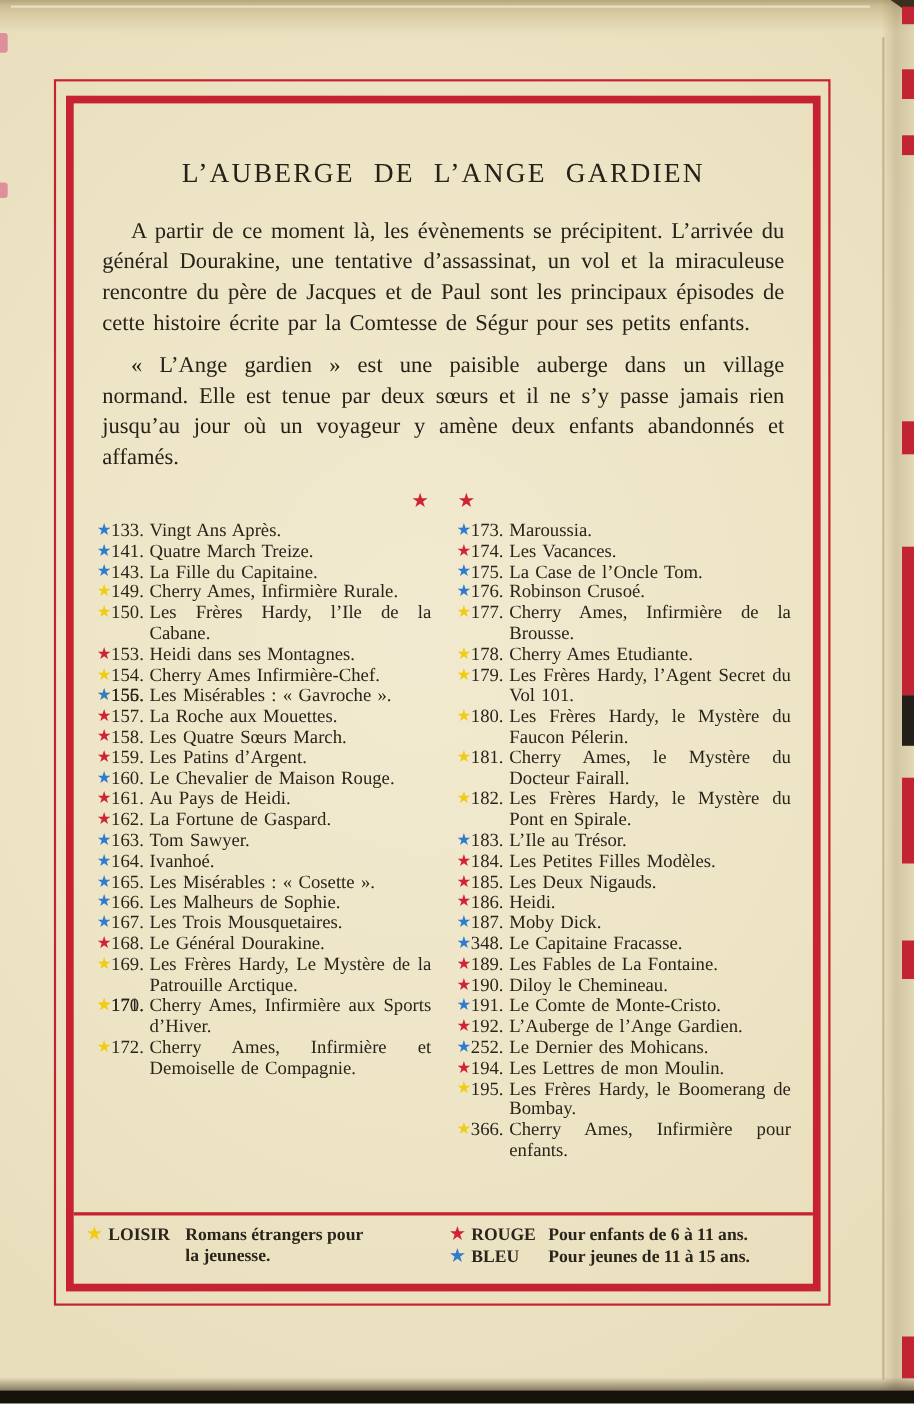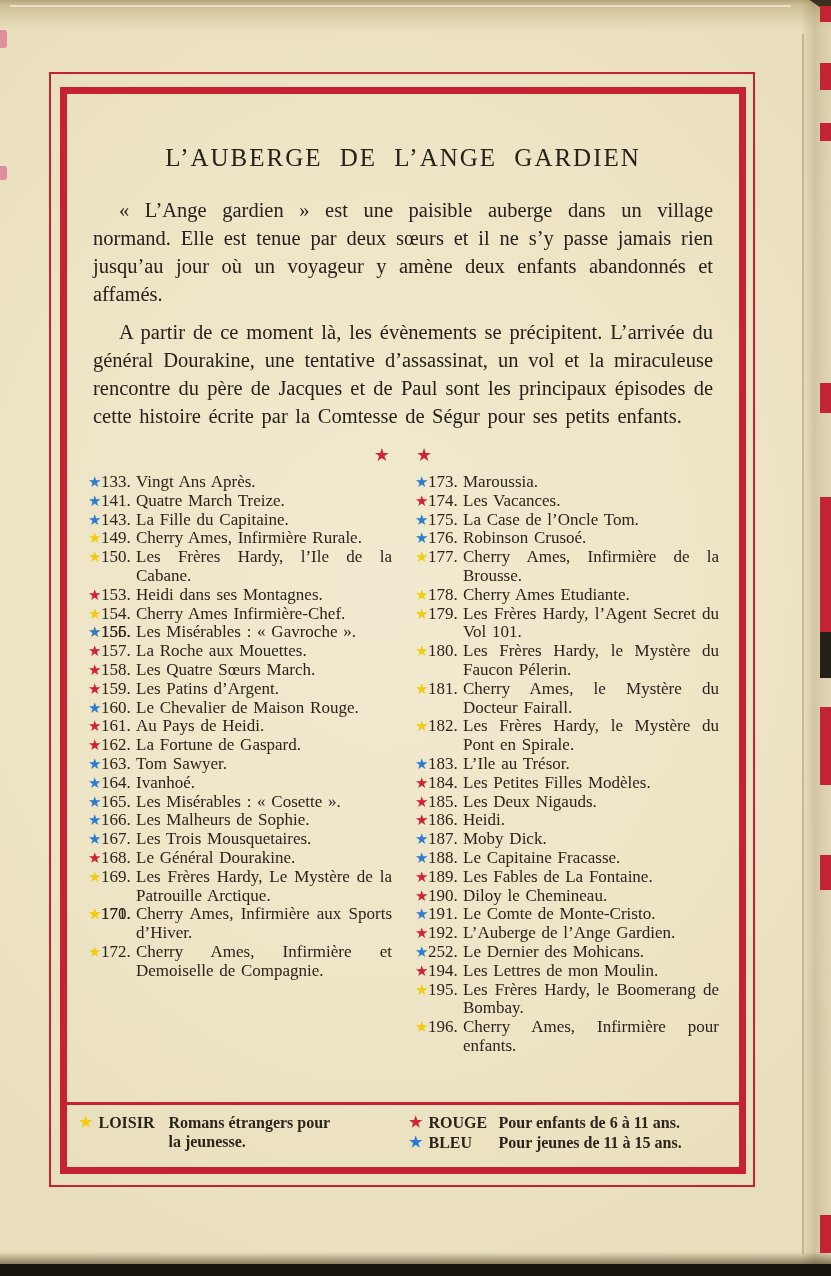--- a/index.html
+++ b/index.html
@@ -92,22 +92,22 @@
   <div class="left-mark" style="top:166px;height:14px;"></div>
   <div class="bottom-shade"></div>
   <div class="bottom-edge"></div>
 
   <div class="frame-outer">
     <div class="frame-inner">
       <div class="content">
 
         <h1 class="book-title">L’AUBERGE  DE  L’ANGE  GARDIEN</h1>
 
+        <p class="synopsis">A partir de ce moment là, les évènements se précipitent. L’arrivée du général Dourakine, une tentative d’assassinat, un vol et la miraculeuse rencontre du père de Jacques et de Paul sont les principaux épisodes de cette histoire écrite par la Comtesse de Ségur pour ses petits enfants.</p>
         <p class="synopsis">« L’Ange gardien » est une paisible auberge dans un village normand. Elle est tenue par deux sœurs et il ne s’y passe jamais rien jusqu’au jour où un voyageur y amène deux enfants abandonnés et affamés.</p>
-        <p class="synopsis">A partir de ce moment là, les évènements se précipitent. L’arrivée du général Dourakine, une tentative d’assassinat, un vol et la miraculeuse rencontre du père de Jacques et de Paul sont les principaux épisodes de cette histoire écrite par la Comtesse de Ségur pour ses petits enfants.</p>
 
         <div class="series-row">
           <span class="series-star" style="color: rgb(208, 36, 52);">★</span>
           <span class="series-star" style="color: rgb(208, 36, 52);">★</span>
         </div>
 
         <div class="catalog">
           <div class="col">
               <div class="item"><span class="star" style="color: rgb(46, 124, 205);">★</span><span class="num">133.</span><span class="ttl">Vingt Ans Après.</span></div>
               <div class="item"><span class="star" style="color: rgb(46, 124, 205);">★</span><span class="num">141.</span><span class="ttl">Quatre March Treize.</span></div>
@@ -144,29 +144,29 @@
               <div class="item"><span class="star" style="color: rgb(240, 204, 18);">★</span><span class="num">178.</span><span class="ttl">Cherry Ames Etudiante.</span></div>
               <div class="item"><span class="star" style="color: rgb(240, 204, 18);">★</span><span class="num">179.</span><span class="ttl">Les Frères Hardy, l’Agent Secret du Vol 101.</span></div>
               <div class="item"><span class="star" style="color: rgb(240, 204, 18);">★</span><span class="num">180.</span><span class="ttl">Les Frères Hardy, le Mystère du Faucon Pélerin.</span></div>
               <div class="item"><span class="star" style="color: rgb(240, 204, 18);">★</span><span class="num">181.</span><span class="ttl">Cherry Ames, le Mystère du Docteur Fairall.</span></div>
               <div class="item"><span class="star" style="color: rgb(240, 204, 18);">★</span><span class="num">182.</span><span class="ttl">Les Frères Hardy, le Mystère du Pont en Spirale.</span></div>
               <div class="item"><span class="star" style="color: rgb(46, 124, 205);">★</span><span class="num">183.</span><span class="ttl">L’Ile au Trésor.</span></div>
               <div class="item"><span class="star" style="color: rgb(208, 36, 52);">★</span><span class="num">184.</span><span class="ttl">Les Petites Filles Modèles.</span></div>
               <div class="item"><span class="star" style="color: rgb(208, 36, 52);">★</span><span class="num">185.</span><span class="ttl">Les Deux Nigauds.</span></div>
               <div class="item"><span class="star" style="color: rgb(208, 36, 52);">★</span><span class="num">186.</span><span class="ttl">Heidi.</span></div>
               <div class="item"><span class="star" style="color: rgb(46, 124, 205);">★</span><span class="num">187.</span><span class="ttl">Moby Dick.</span></div>
-              <div class="item"><span class="star" style="color: rgb(46, 124, 205);">★</span><span class="num">188.</span><span class="ttl">Le Capitaine Fracasse.</span></div>
+              <div class="item"><span class="star" style="color: rgb(46, 124, 205);">★</span><span class="num">348.</span><span class="ttl">Le Capitaine Fracasse.</span></div>
               <div class="item"><span class="star" style="color: rgb(208, 36, 52);">★</span><span class="num">189.</span><span class="ttl">Les Fables de La Fontaine.</span></div>
               <div class="item"><span class="star" style="color: rgb(208, 36, 52);">★</span><span class="num">190.</span><span class="ttl">Diloy le Chemineau.</span></div>
               <div class="item"><span class="star" style="color: rgb(46, 124, 205);">★</span><span class="num">191.</span><span class="ttl">Le Comte de Monte-Cristo.</span></div>
               <div class="item"><span class="star" style="color: rgb(208, 36, 52);">★</span><span class="num">192.</span><span class="ttl">L’Auberge de l’Ange Gardien.</span></div>
               <div class="item"><span class="star" style="color: rgb(46, 124, 205);">★</span><span class="num">252.</span><span class="ttl">Le Dernier des Mohicans.</span></div>
               <div class="item"><span class="star" style="color: rgb(208, 36, 52);">★</span><span class="num">194.</span><span class="ttl">Les Lettres de mon Moulin.</span></div>
               <div class="item"><span class="star" style="color: rgb(240, 204, 18);">★</span><span class="num">195.</span><span class="ttl">Les Frères Hardy, le Boomerang de Bombay.</span></div>
-              <div class="item"><span class="star" style="color: rgb(240, 204, 18);">★</span><span class="num">196.</span><span class="ttl">Cherry Ames, Infirmière pour enfants.</span></div>
+              <div class="item"><span class="star" style="color: rgb(240, 204, 18);">★</span><span class="num">366.</span><span class="ttl">Cherry Ames, Infirmière pour enfants.</span></div>
             </div>
         </div>
 
         <div class="legend">
           <div class="legend-block left">
               <div class="legend-entry">
                 <span class="star" style="color: rgb(240, 204, 18);">★</span>
                 <span class="label">LOISIR</span>
                 <span class="text">Romans étrangers pour la jeunesse.</span>
               </div>

